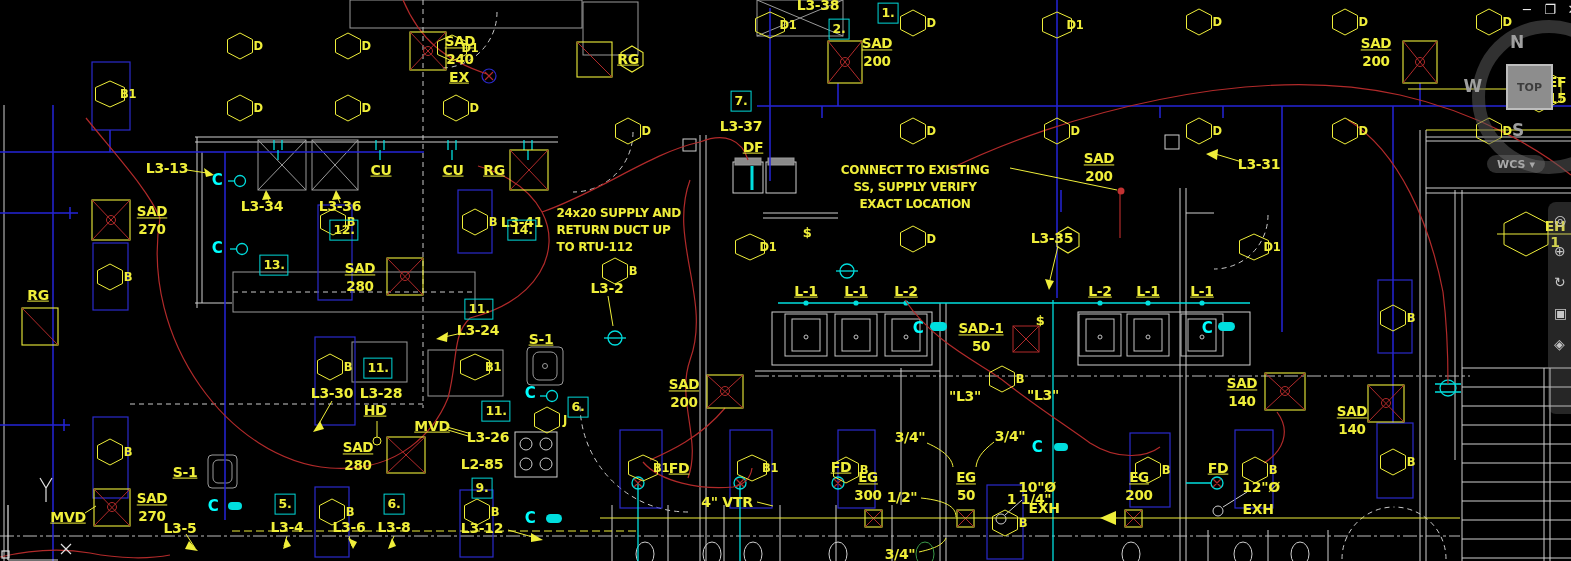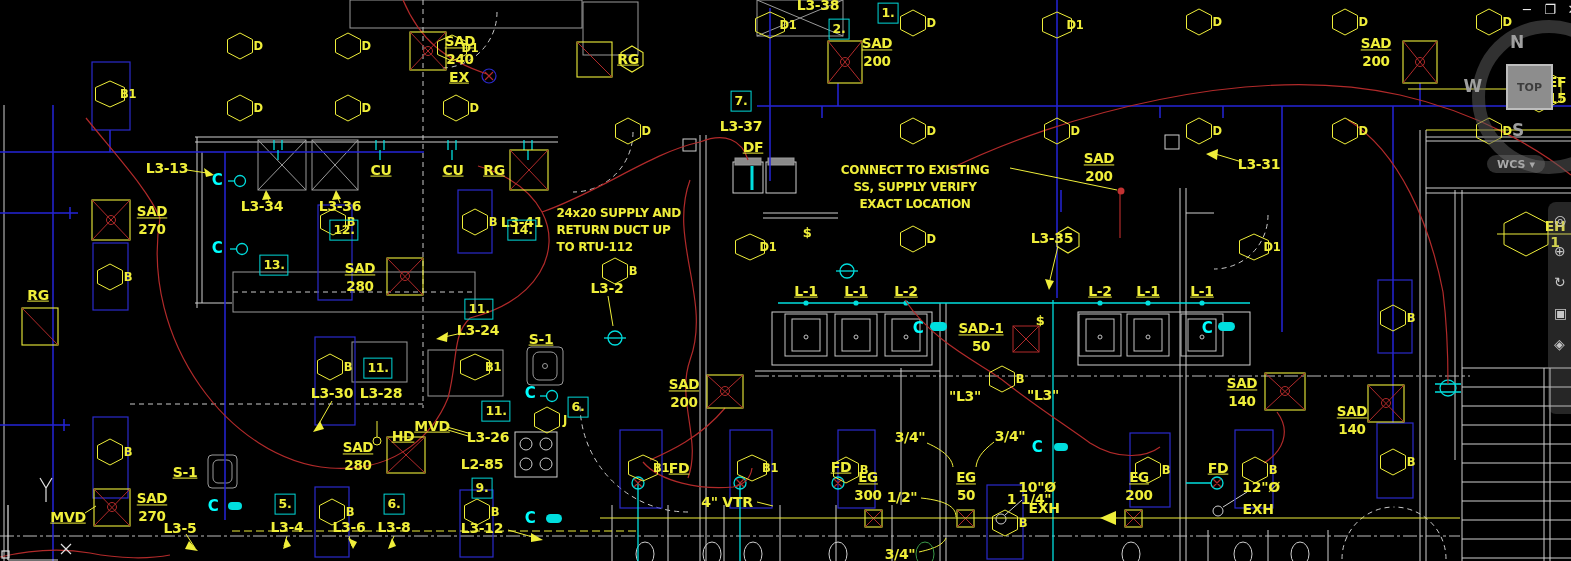--- a/index.html
+++ b/index.html
@@ -323,21 +323,21 @@
       <div class="ann stk" style="left: 1139px; top: 487px;"><span class="top">EG</span><span>200</span></div>
       <div class="ann u" style="left: 459px; top: 77px;">EX</div>
       <div class="ann u" style="left: 753px; top: 147px;">DF</div>
       <div class="ann u" style="left: 38px; top: 295px;">RG</div>
       <div class="ann u" style="left: 494px; top: 170px;">RG</div>
       <div class="ann u" style="left: 628px; top: 59px;">RG</div>
       <div class="ann u" style="left: 381px; top: 170px;">CU</div>
       <div class="ann u" style="left: 453px; top: 170px;">CU</div>
       <div class="ann u" style="left: 541px; top: 339px;">S-1</div>
       <div class="ann u" style="left: 185px; top: 472px;">S-1</div>
-      <div class="ann u" style="left: 375px; top: 436px; margin-left: 28px;">HD</div>
+      <div class="ann u" style="left: 375px; top: 410px;">HD</div>
       <div class="ann u" style="left: 432px; top: 426px;">MVD</div>
       <div class="ann u" style="left: 68px; top: 517px;">MVD</div>
       <div class="ann u" style="left: 679px; top: 468px;">FD</div>
       <div class="ann u" style="left: 841px; top: 467px;">FD</div>
       <div class="ann u" style="left: 1218px; top: 468px;">FD</div>
       <div class="ann u" style="left: 806px; top: 291px;">L-1</div>
       <div class="ann u" style="left: 856px; top: 291px;">L-1</div>
       <div class="ann u" style="left: 906px; top: 291px;">L-2</div>
       <div class="ann u" style="left: 1100px; top: 291px;">L-2</div>
       <div class="ann u" style="left: 1148px; top: 291px;">L-1</div>

